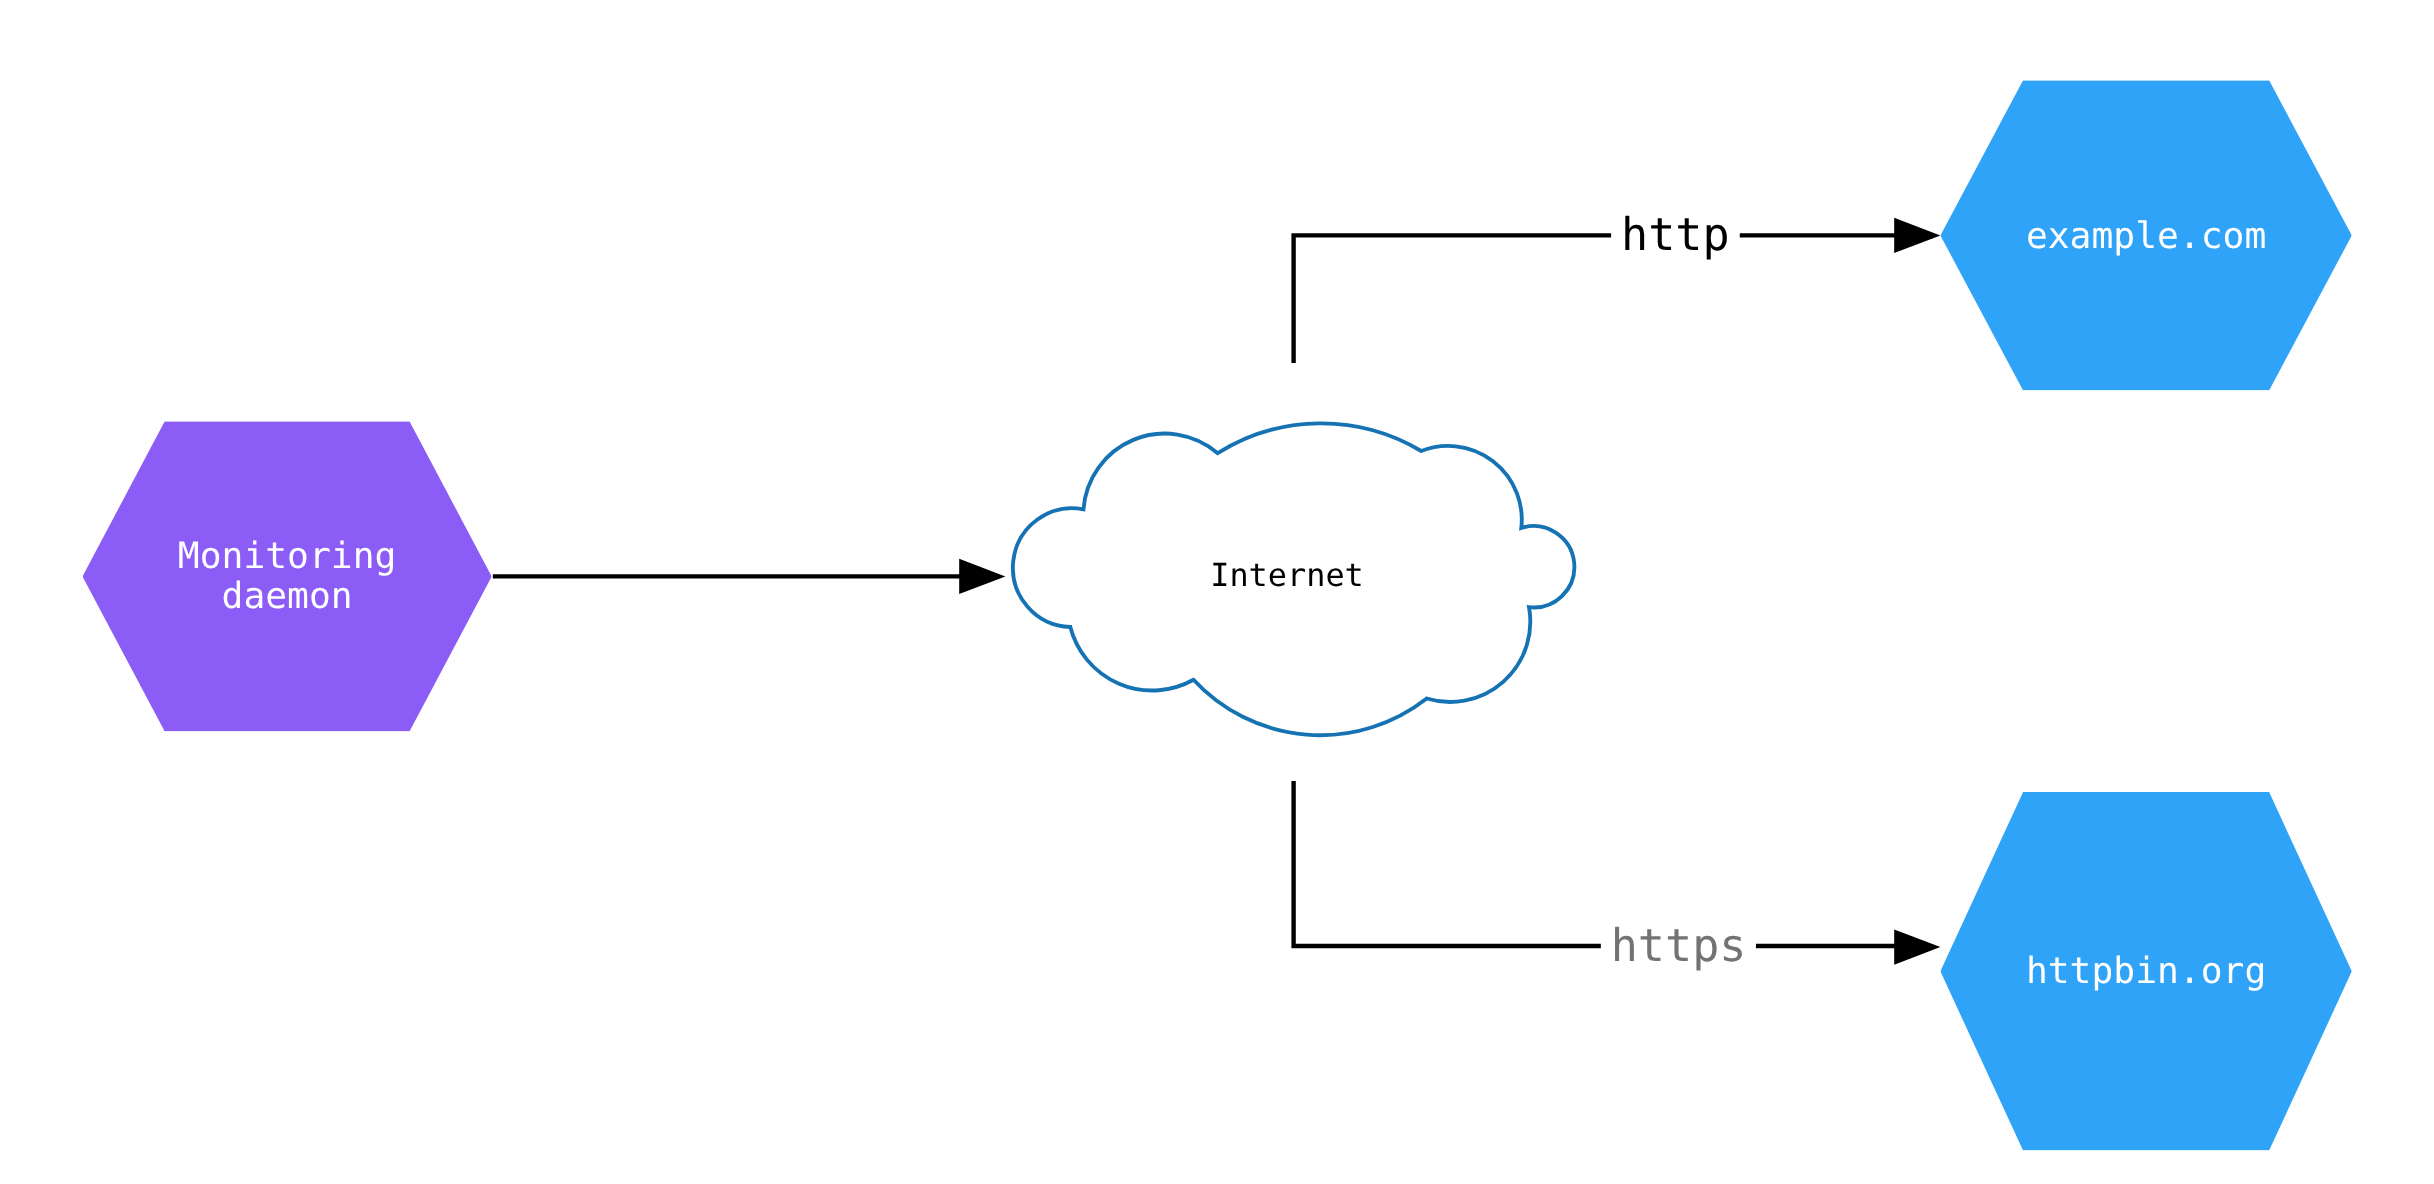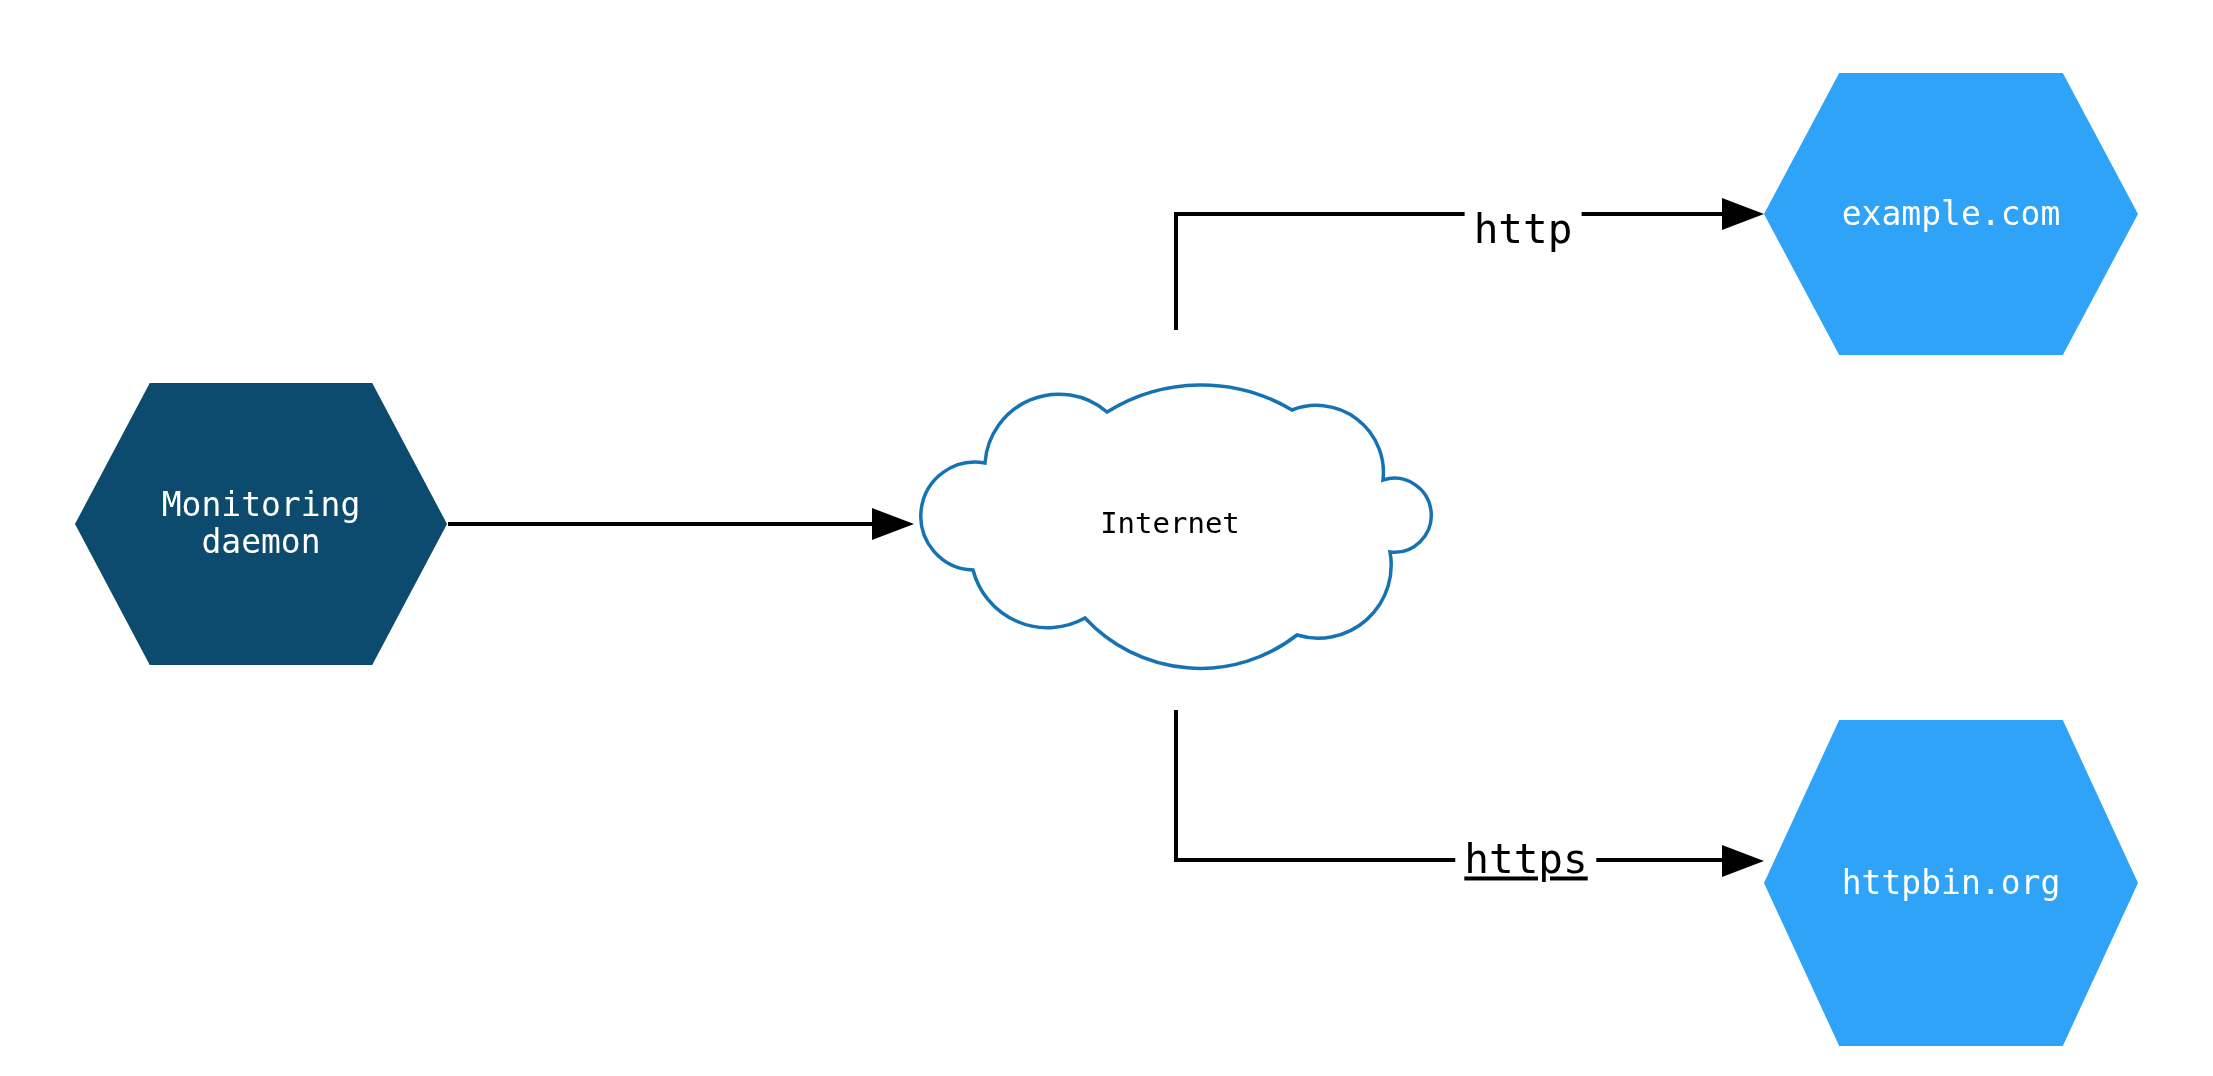--- a/index.html
+++ b/index.html
@@ -80,35 +80,35 @@
              A 74 74 0 0 1 1107 412
              A 177 177 0 0 1 1292 410
              A 67 67 0 0 1 1383 480
              A 37 37 0 1 1 1390 552
              A 73 73 0 0 1 1297 635
              A 157 157 0 0 1 1085 618
              A 77 77 0 0 1 973 570
              Z" stroke-width="3.5" stroke="#1573b4" fill="#ffffff"></path>
   </svg>
 
-  <div class="hex node-monitoring" style="background: #0c4a6e; color: rgb(255, 255, 255);">
+  <div class="hex node-monitoring" style="background: #8b5cf6; color: rgb(255, 255, 255);">
     <div>
       <span>Monitoring</span>
       <span>daemon</span>
     </div>
   </div>
 
   <div class="hex node-example" style="background: rgb(47, 163, 247); color: rgb(255, 255, 255);">
     <span>example.com</span>
   </div>
 
   <div class="hex node-httpbin" style="background: rgb(47, 163, 247); color: rgb(255, 255, 255);">
     <span>httpbin.org</span>
   </div>
 
   <div class="cloud-label" style="color: rgb(0, 0, 0);">Internet</div>
 
 
-  <div class="edge-label label-http" style="color: rgb(0, 0, 0); margin-top: 16px;">http</div>
+  <div class="edge-label label-http" style="color: rgb(0, 0, 0);">http</div>
 
-  <div class="edge-label label-https" style="color: #000000; text-decoration: underline;">https</div>
+  <div class="edge-label label-https" style="color: #737373;">https</div>
 
 </div>
 
 </body></html>

